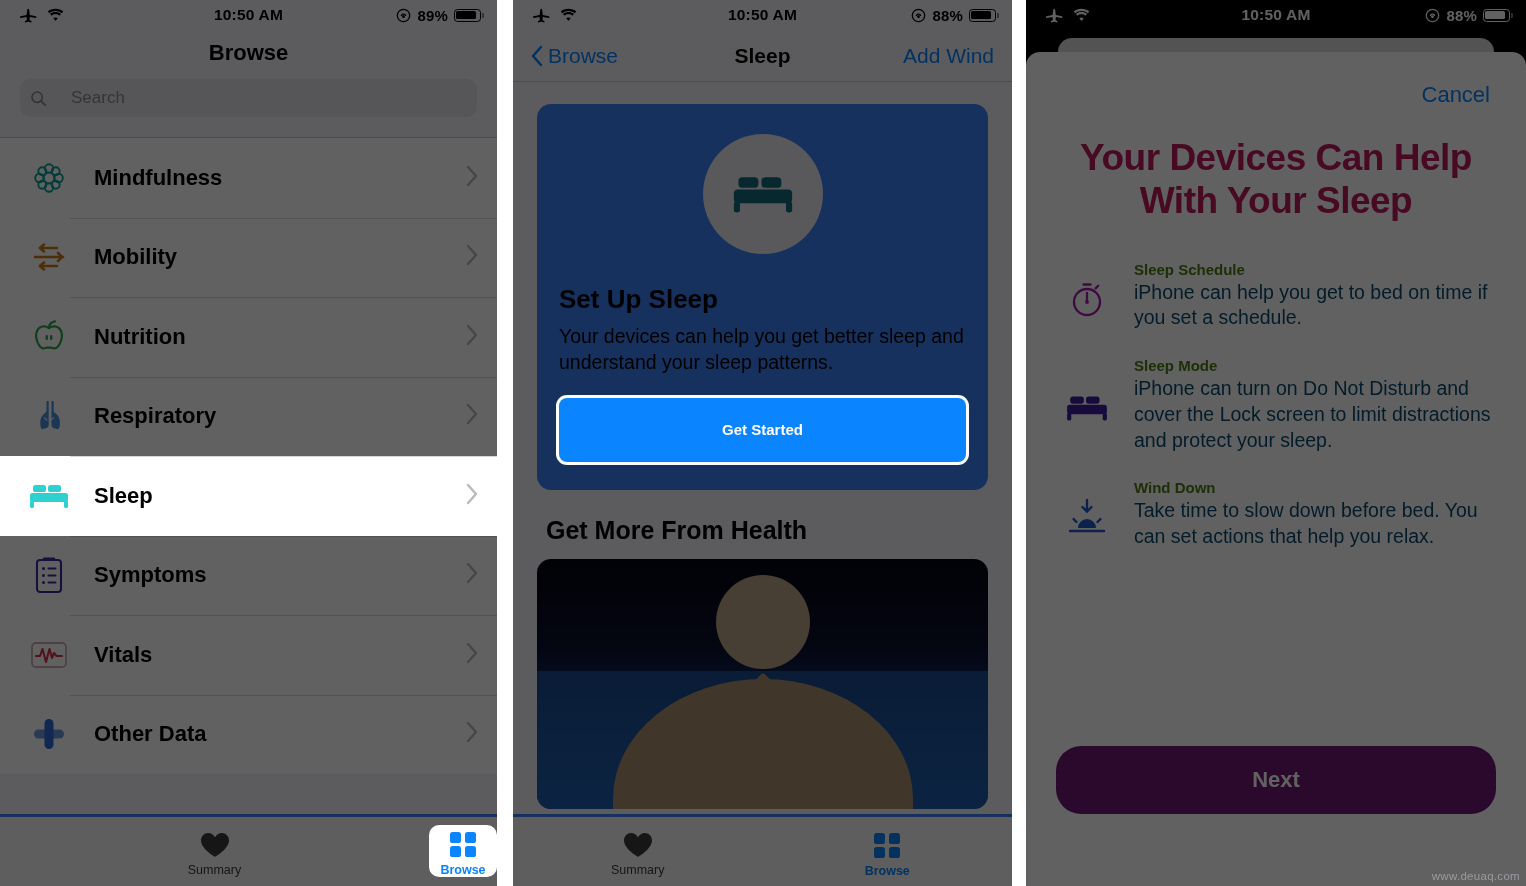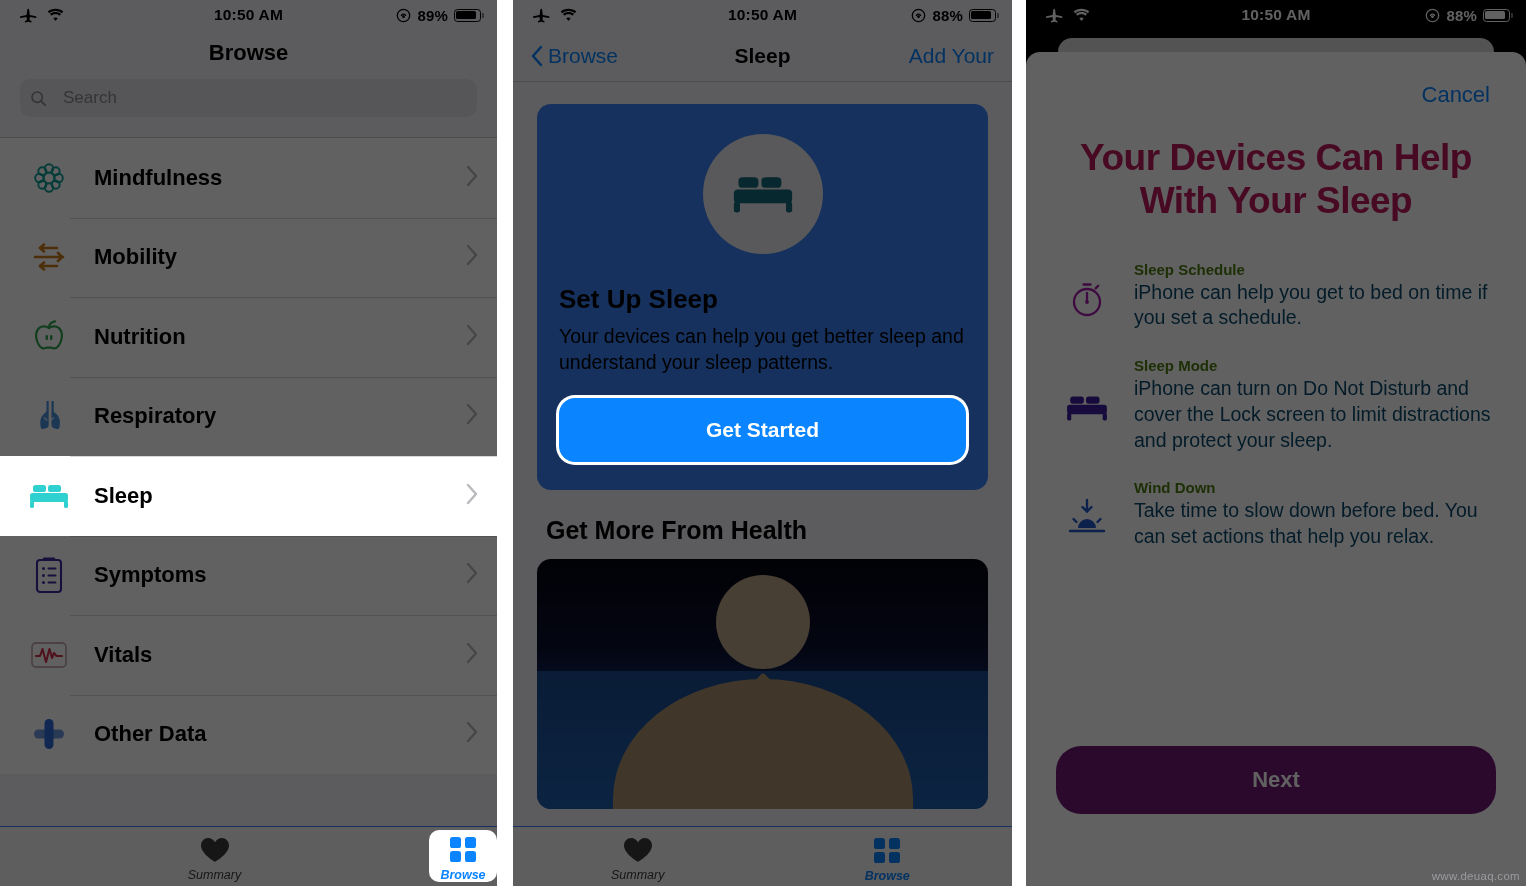--- a/index.html
+++ b/index.html
@@ -81,21 +81,21 @@
     color: #000;
     padding: 10px 0 8px;
   }
   .searchbar {
     margin: 5px 20px 0;
     height: 38px;
     background: #e3e3e8;
     border-radius: 10px;
     display: flex; align-items: center;
     padding: 0 10px;
-    gap: 16px;
+    gap: 24px;
   }
   .search-ph { color: #8a8a8e; font-size: 17px; }
   .p1-sep { height: 1px; background: #c9c9cd; margin-top: 20px; }
   .list { background: #ffffff; }
   .row {
     height: 79.5px;
     display: flex; align-items: center;
     padding: 0 18px 0 26px;
     background: #ffffff;
     position: relative;
@@ -120,25 +120,24 @@
 
   
   .row.hl {
     z-index: 60;
     box-shadow: 0 0 0 0 #fff;
   }
 
   
   .tabbar {
     position: absolute; left: 0; right: 0; bottom: 0;
-    height: 60px;
+    height: 72px;
     background: #f7f7f9;
-    border-top: 1px solid #3b82f6;
+    border-top: 3px solid #3b82f6;
     display: flex;
-    font-style: italic;
   }
   .tab {
     flex: 1;
     display: flex; flex-direction: column;
     align-items: center; justify-content: center;
     gap: 4px;
     padding-top: 4px;
   }
   .tab span { font-size: 12.5px; }
   .tab.inactive span { color: #3c3c3e; }
@@ -184,23 +183,23 @@
     display: flex; align-items: center; justify-content: center;
   }
   .card-h {
     font-size: 26px; font-weight: bold; color: #000; margin-bottom: 8px;
   }
   .card-p { font-size: 19.5px; line-height: 1.35; color: #000; margin-bottom: 22px; }
   .btn-primary {
     height: 64px;
     background: #0a84ff;
     color: #fff;
-    border-radius: 16px;
+    border-radius: 8px;
     display: flex; align-items: center; justify-content: center;
-    font-size: 21px; font-weight: bold;
+    font-size: 15px; font-weight: bold;
   }
   .btn-primary.spot { box-shadow: 0 0 0 3px #ffffff; }
   .sec-h { font-size: 25px; font-weight: bold; color: #000; margin: 26px 9px 14px; }
   .hero {
     height: 250px;
     border-radius: 14px;
     overflow: hidden;
     position: relative;
     background: linear-gradient(#05060f 0%, #0b1030 36%, #0d1f4d 45%, #12306e 46%, #1b4f96 100%);
   }
@@ -531,21 +530,21 @@
     </div>
 
     <div class="navbar">
       <div class="nav-back">
         <svg width="12" height="22" viewBox="0 0 12 22">
             <path d="M10 2L2 11l8 9" fill="none" stroke="#0a84ff" stroke-width="2.5" stroke-linecap="round" stroke-linejoin="round"></path>
           </svg>
         <span>Browse</span>
       </div>
       <div class="nav-title">Sleep</div>
-      <div class="nav-action">Add Your</div>
+      <div class="nav-action">Add Wind</div>
     </div>
 
     <div class="p2-body">
       <div class="card">
         <div class="card-circle">
           <svg width="66" height="46" viewBox="0 0 42 30">
               <g fill="#156b7d">
             <rect x="5" y="4" width="13" height="7" rx="2.6"></rect>
                 <rect x="20" y="4" width="13" height="7" rx="2.6"></rect>
             <rect x="2" y="12" width="38" height="9" rx="2.6"></rect>

